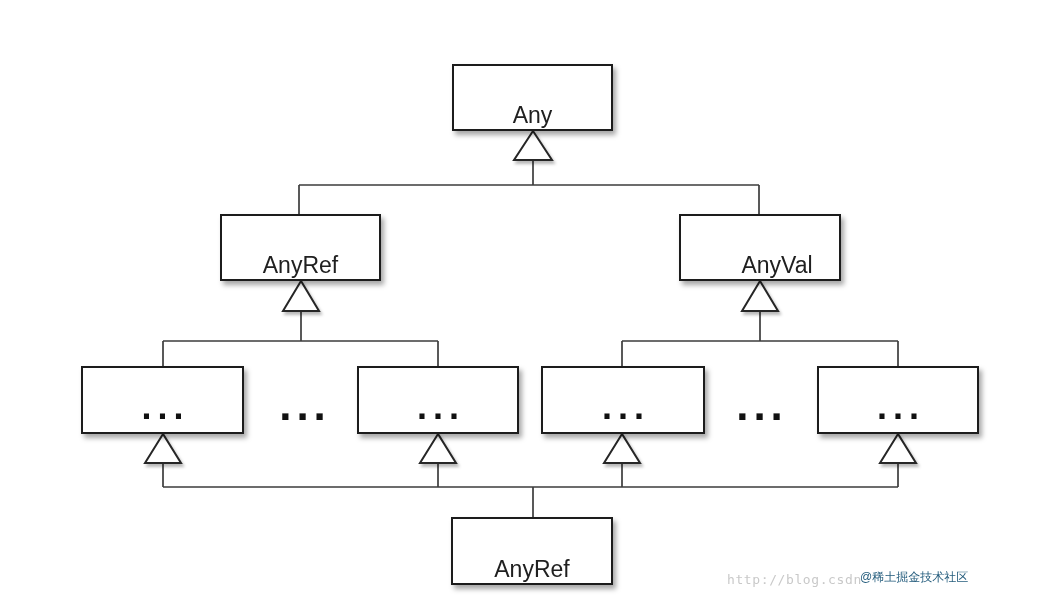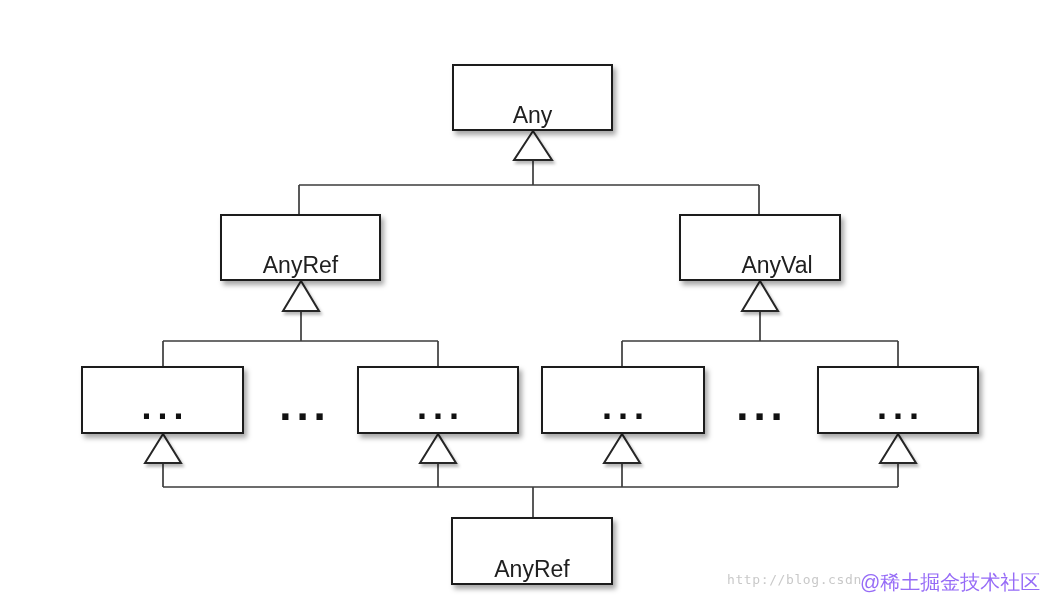--- a/index.html
+++ b/index.html
@@ -73,22 +73,22 @@
     font-family: "DejaVu Sans Mono", monospace;
     font-size: 13px;
     letter-spacing: 0.6px;
     color: #c9c9c9;
     white-space: nowrap;
   }
   .watermark-community {
     position: absolute;
     left: 860px;
     top: 569px;
-    font-size: 20px;
-    color: #8b5cf6;
+    font-size: 12px;
+    color: #0c4a6e;
     opacity: 0.9;
     white-space: nowrap;
   }
 </style>
 </head>
 <body>
 
 <div class="stage">
 
   <svg class="wires" width="1042" height="605" viewBox="0 0 1042 605">

